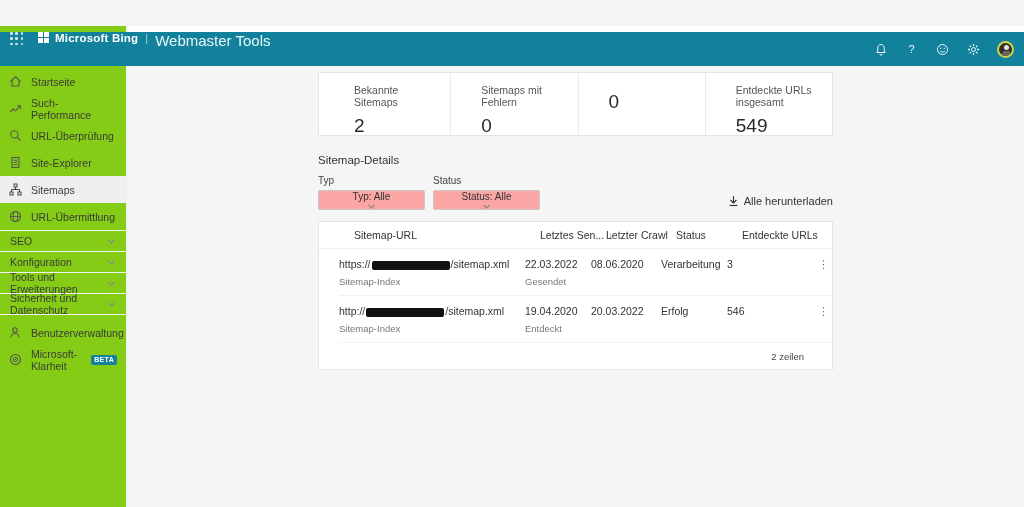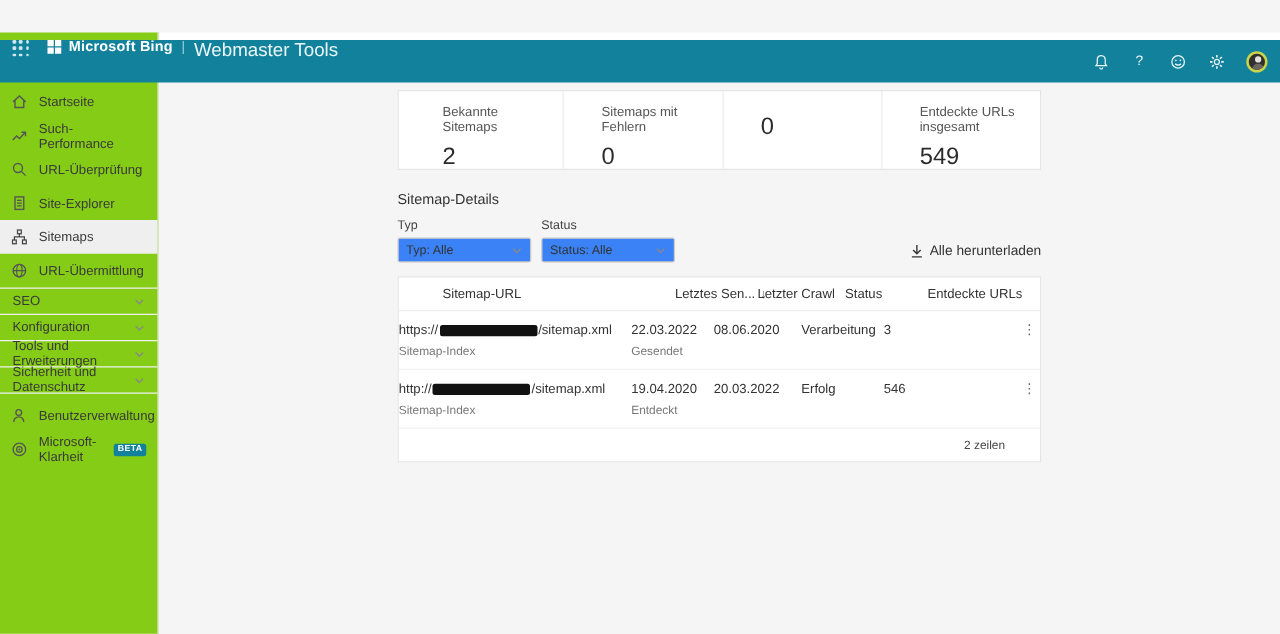--- a/index.html
+++ b/index.html
@@ -59,33 +59,33 @@
   .stat { flex:1; padding:11px 6px 0 30px; }
   .stat + .stat { border-left:1px solid #ebebeb; }
   .stat:first-child { padding-left:35px; }
   .stat-label { font-size:10.5px; color:#555; }
   .stat-value { font-size:19px; color:#2b2b2b; margin-top:7px; }
 
   .details-title { margin-top:18px; font-size:11.5px; color:#333; }
   .filters { margin-top:9px; display:flex; align-items:flex-end; }
   .filter { margin-right:8px; }
   .filter-label { font-size:10px; color:#444; margin-bottom:4px; }
-  .select { width:107px; height:20px; background:#3b82f6; border:1px solid #c8c8c8; border-radius:2px;
+  .select { width:107px; height:20px; background:#fca5a5; border:1px solid #c8c8c8; border-radius:2px;
     display:flex; align-items:center; justify-content:space-between; padding:0 6px; font-size:10px;
-    color:#333; cursor:pointer; }
+    color:#333; cursor:pointer;flex-direction:column; }
   .dl-link { margin-left:auto; display:flex; align-items:center; gap:5px; font-size:11px;
     color:#333; cursor:pointer; padding-bottom:3px; }
 
   .table-card { margin-top:11px; background:#fff; border:1px solid #e5e5e5; }
   .t-grid { display:grid; grid-template-columns:186px 66px 70px 66px 76px 1fr;
     padding-left:35px; padding-right:12px; align-items:start; }
   .t-head { height:27px; align-items:center; border-bottom:1px solid #eee; }
   .t-head .th { font-size:10.5px; font-weight:normal; color:#333; white-space:nowrap; }
   .sort { font-size:10px; color:#555; margin-left:4px; }
-  .t-row { padding:9px 0 8px; border-bottom:1px solid #f1f1f1; }
+  .t-row { padding:9px 0 8px; border-bottom:1px solid #f1f1f1;margin-left:20px; }
   .t-row:last-of-type { border-bottom:1px solid #eee; }
   .cell-main { font-size:10.5px; color:#333; white-space:nowrap; }
   .cell-sub { font-size:9.5px; color:#777; margin-top:6px; }
   .url-redact { width:78px; height:9px; vertical-align:middle; margin:0 1px; }
   .kebab { justify-self:end; color:#666; font-size:11px; cursor:pointer; line-height:1;
     padding:1px 3px; letter-spacing:0; }
   .t-foot { height:26px; display:flex; align-items:center; justify-content:flex-end;
     padding-right:28px; font-size:9.5px; color:#444; }
 
   svg { display:block; }

